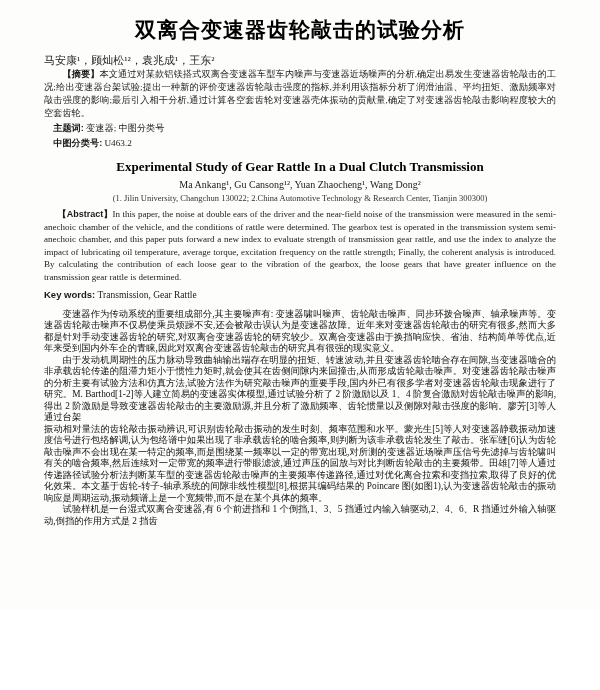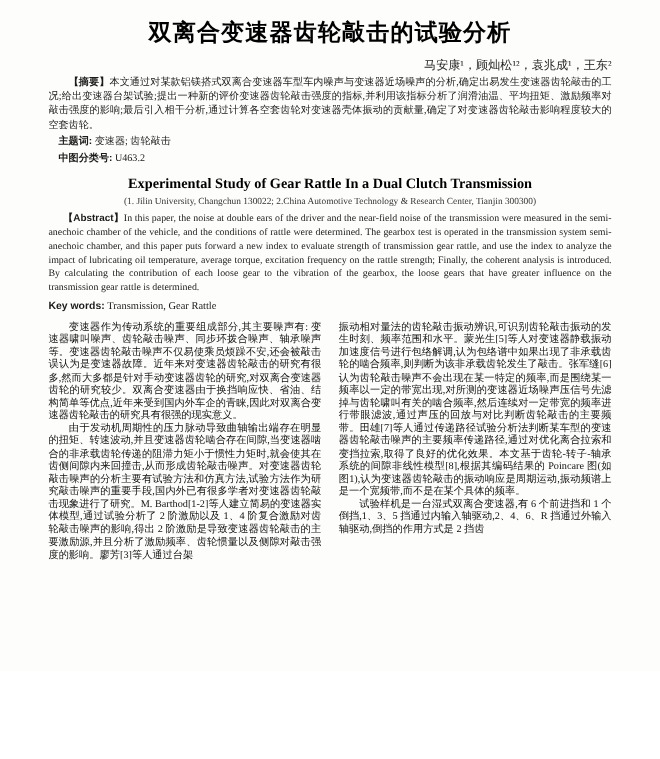--- a/index.html
+++ b/index.html
@@ -18,21 +18,21 @@
   .title-zh {
     text-align: center;
     font-family: "Liberation Sans", sans-serif;
     font-weight: 700;
     font-size: 21px;
     line-height: 28px;
     letter-spacing: 1px;
     color: #000;
   }
   .authors-zh {
-    text-align: right;
+    text-align: left;
     font-size: 11px;
     line-height: 15px;
     margin-top: 9px;
     color: #222;
   }
   .affil-zh {
     text-align: center;
     font-size: 9px;
     line-height: 12px;
     margin-top: 2px;
@@ -78,21 +78,21 @@
     color: #1a1a1a;
   }
   .keywords-en {
     font-size: 9.5px;
     line-height: 14px;
     margin-top: 4px;
     margin-bottom: 7px;
   }
   .body-columns {
     display: flex;
-    gap: 16px;
+    flex-direction: column;
   }
   .col {
     flex: 1 1 0;
     font-size: 9.3px;
     line-height: 11.5px;
     text-align: justify;
     color: #111;
   }
   .col p { text-indent: 2em; }
   .col p.noindent { text-indent: 0; }
@@ -112,26 +112,27 @@
 
 <div class="page">
 
   <h1 class="title-zh">双离合变速器齿轮敲击的试验分析</h1>
 
   <div class="authors-zh">马安康¹，顾灿松¹²，袁兆成¹，王东²</div>
 
 
   <p class="abstract-zh"><span class="b">【摘要】</span><span>本文通过对某款铝镁搭式双离合变速器车型车内噪声与变速器近场噪声的分析,确定出易发生变速器齿轮敲击的工况;给出变速器台架试验;提出一种新的评价变速器齿轮敲击强度的指标,并利用该指标分析了润滑油温、平均扭矩、激励频率对敲击强度的影响;最后引入相干分析,通过计算各空套齿轮对变速器壳体振动的贡献量,确定了对变速器齿轮敲击影响程度较大的空套齿轮。</span></p>
 
-  <p class="meta-line"><span class="b">主题词:</span>&nbsp;<span>变速器; 齿轮敲击</span></p>
+  <p class="meta-line"><span class="b">主题词:</span>&nbsp;<span>变速器; 中图分类号</span></p>
 
   <p class="meta-line"><span class="b">中图分类号:</span>&nbsp;<span>U463.2</span></p>
 
   <h2 class="title-en">Experimental Study of Gear Rattle In a Dual Clutch Transmission</h2>
 
+  <div class="authors-en">Ma Ankang¹, Gu Cansong¹², Yuan Zhaocheng¹, Wang Dong²</div>
 
   <div class="affil-en">(1. Jilin University, Changchun  130022; 2.China Automotive Technology &amp; Research Center, Tianjin  300300)</div>
 
   <p class="abstract-en"><span class="b">【Abstract】</span><span>In this paper, the noise at double ears of the driver and the near-field noise of the transmission were measured in the semi-anechoic chamber of the vehicle, and the conditions of rattle were determined. The gearbox test is operated in the transmission system semi-anechoic chamber, and this paper puts forward a new index to evaluate strength of transmission gear rattle, and use the index to analyze the impact of lubricating oil temperature, average torque, excitation frequency on the rattle strength; Finally, the coherent analysis is introduced. By calculating the contribution of each loose gear to the vibration of the gearbox, the loose gears that have greater influence on the transmission gear rattle is determined.</span></p>
 
   <p class="keywords-en"><span class="b">Key words:</span>&nbsp;<span>Transmission, Gear Rattle</span></p>
 
   <div class="body-columns">
     <div class="col">
       <p>变速器作为传动系统的重要组成部分,其主要噪声有: 变速器啸叫噪声、齿轮敲击噪声、同步环拨合噪声、轴承噪声等。变速器齿轮敲击噪声不仅易使乘员烦躁不安,还会被敲击误认为是变速器故障。近年来对变速器齿轮敲击的研究有很多,然而大多都是针对手动变速器齿轮的研究,对双离合变速器齿轮的研究较少。双离合变速器由于换挡响应快、省油、结构简单等优点,近年来受到国内外车企的青睐,因此对双离合变速器齿轮敲击的研究具有很强的现实意义。</p>

